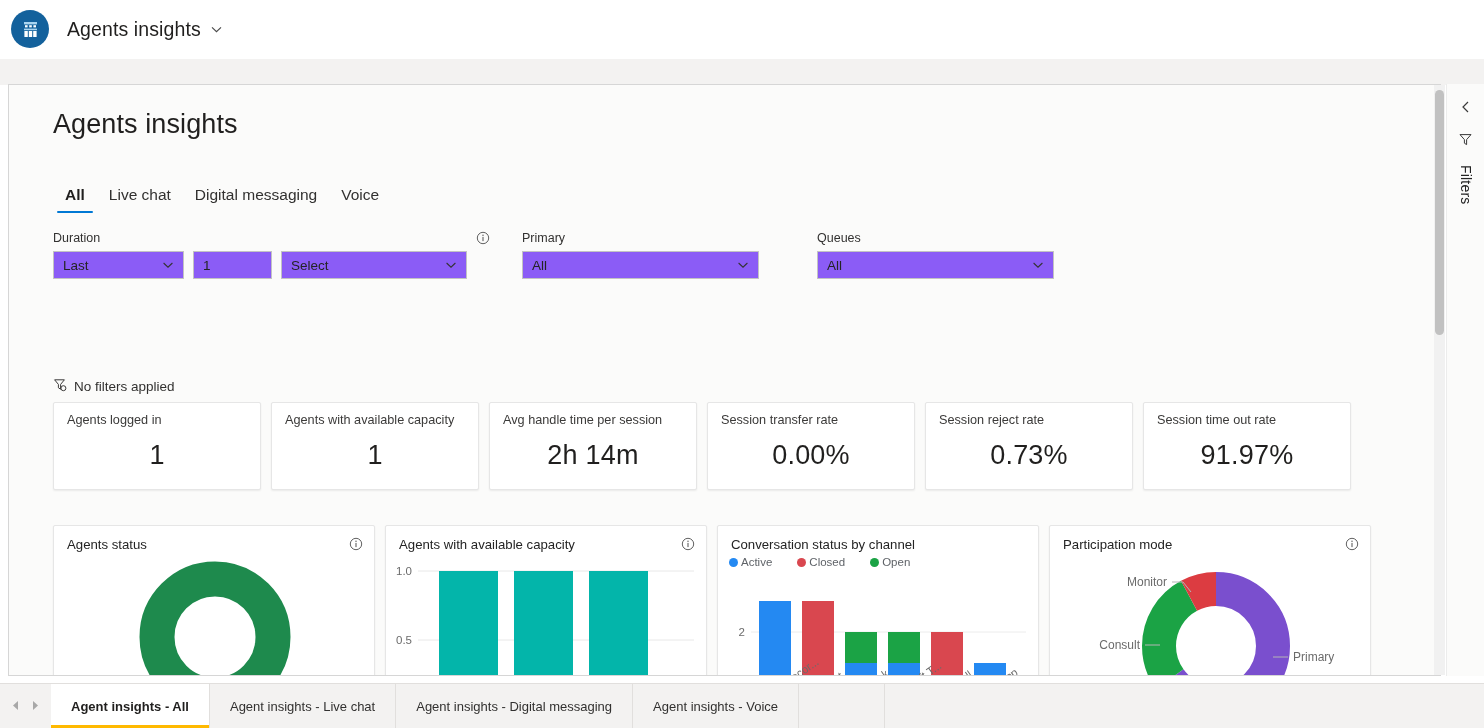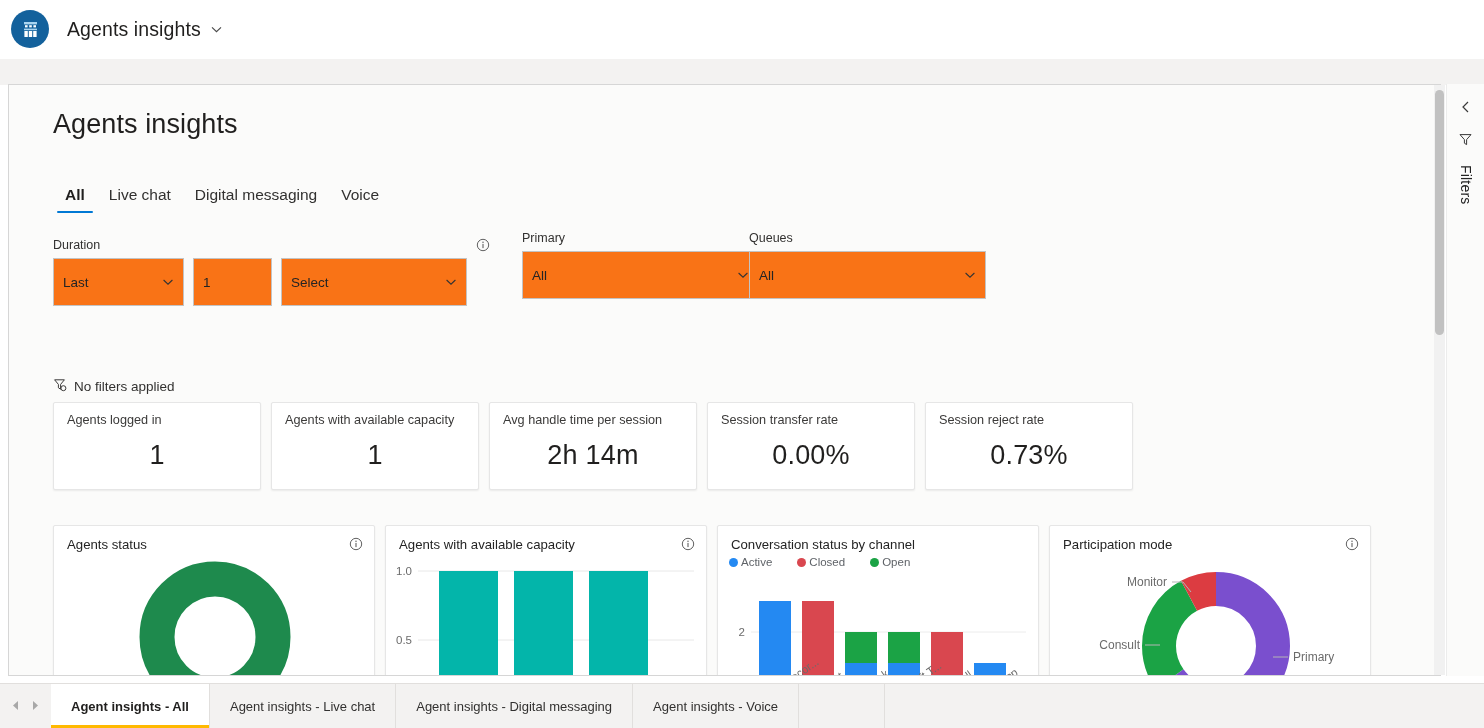--- a/index.html
+++ b/index.html
@@ -53,21 +53,21 @@
   .tab.active::after {
     content:""; position:absolute; left:4px; right:4px; bottom:0; height:2.5px;
     background:#0078d4; border-radius:2px;
   }
 
   
   .filterbar { position:absolute; left:44px; top:146px; width:1350px; }
   .fgroup { position:absolute; }
   .flabel { font-size:12.5px; color:#323130; margin-bottom:6px; display:block; }
   .fctl {
-    height:48px; background:#f97316; border:1px solid #c3c3c3;
+    height:28px; background:#8b5cf6; border:1px solid #c3c3c3;
     display:flex; align-items:center; padding:8px 9px;
     font-size:13.5px; color:#242424;
   }
   .fctl .chev { margin-left:auto; color:#444; display:flex; }
   .fctl.input { cursor:text; }
   .info-ico { color:#616161; display:inline-flex; cursor:pointer; }
 
   .nofilters {
     position:absolute; left:44px; top:293px; display:flex; align-items:center;
     gap:7px; font-size:13.5px; color:#323130;
@@ -170,21 +170,21 @@
 
     <div class="tabs">
       <div class="tab active">All</div>
       <div class="tab">Live chat</div>
       <div class="tab">Digital messaging</div>
       <div class="tab">Voice</div>
     </div>
 
     <div class="filterbar">
 
-      <div class="fgroup" style="left:0; top:7px; width:437px;">
+      <div class="fgroup" style="left:0; top:0; width:437px;">
         <div style="display:flex; align-items:center; width:437px;">
           <span class="flabel">Duration</span>
           <span class="info-ico" style="margin-left:auto; margin-bottom:6px;">
             <svg width="14" height="14" viewBox="0 0 14 14">
                 <circle cx="7" cy="7" r="5.7" fill="none" stroke="#616161" stroke-width="1"></circle>
                 <circle cx="7" cy="4.3" r=".75" fill="#616161"></circle>
                 <rect x="6.45" y="5.9" width="1.1" height="4.2" fill="#616161"></rect>
               </svg>
           </span>
         </div>
@@ -216,21 +216,21 @@
         <div class="fctl" style="width:237px;">
           <span>All</span>
           <span class="chev">
             <svg width="12" height="12" viewBox="0 0 12 12">
                 <path d="M1.6 4 L6 8.2 L10.4 4" stroke="#333" stroke-width="1.1" fill="none"></path>
               </svg>
           </span>
         </div>
       </div>
 
-      <div class="fgroup" style="left:696px; top:0; width:237px;">
+      <div class="fgroup" style="left:764px; top:0; width:237px;">
         <span class="flabel">Queues</span>
         <div class="fctl" style="width:237px;">
           <span>All</span>
           <span class="chev">
             <svg width="12" height="12" viewBox="0 0 12 12">
                 <path d="M1.6 4 L6 8.2 L10.4 4" stroke="#333" stroke-width="1.1" fill="none"></path>
               </svg>
           </span>
         </div>
       </div>
@@ -259,20 +259,24 @@
         <div class="kpi-label">Avg handle time per session</div>
         <div class="kpi-value">2h 14m</div>
       </div>
       <div class="kpi">
         <div class="kpi-label">Session transfer rate</div>
         <div class="kpi-value">0.00%</div>
       </div>
       <div class="kpi">
         <div class="kpi-label">Session reject rate</div>
         <div class="kpi-value">0.73%</div>
+      </div>
+      <div class="kpi">
+        <div class="kpi-label">Session time out rate</div>
+        <div class="kpi-value">91.97%</div>
       </div>
     </div>
 
     <div class="charts">
 
       <div class="chart-card">
         <div class="chart-title">Agents status</div>
         <span class="chart-info info-ico">
           <svg width="14" height="14" viewBox="0 0 14 14">
               <circle cx="7" cy="7" r="5.7" fill="none" stroke="#616161" stroke-width="1"></circle>

